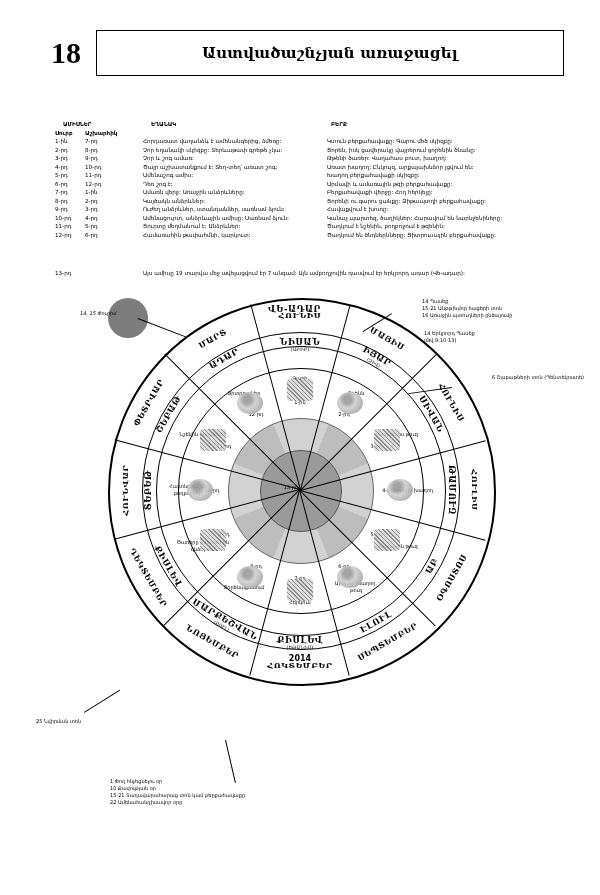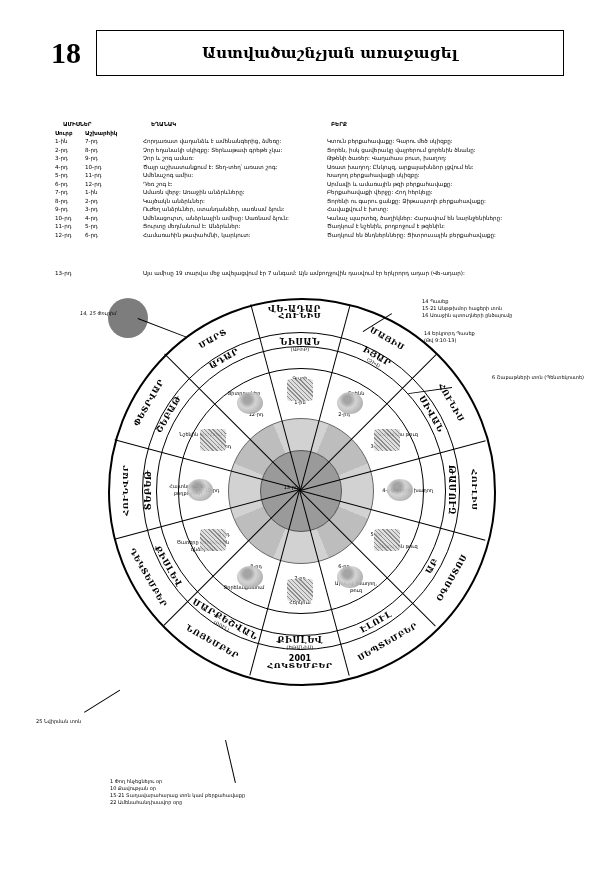--- a/index.html
+++ b/index.html
@@ -333,14 +333,14 @@
 22 Ամենահանդիսավոր օրը</div>
     <div class="note" style="left:36px;top:430px;width:60px;white-space:pre-line;font-style:normal;">25 Նվիրման տոն</div>
 
     <div class="lead" style="left:138px;top:30px;width:52px;transform:rotate(21deg);"></div>
     <div class="lead" style="left:392px;top:26px;width:34px;transform:rotate(148deg);"></div>
     <div class="lead" style="left:452px;top:100px;width:44px;transform:rotate(172deg);"></div>
     <div class="lead" style="left:84px;top:424px;width:42px;transform:rotate(-32deg);"></div>
     <div class="lead" style="left:226px;top:452px;width:44px;transform:rotate(77deg);"></div>
   </div>
 
-  <div class="footer">2001</div>
+  <div class="footer">2014</div>
 </div>
 
 </body></html>

